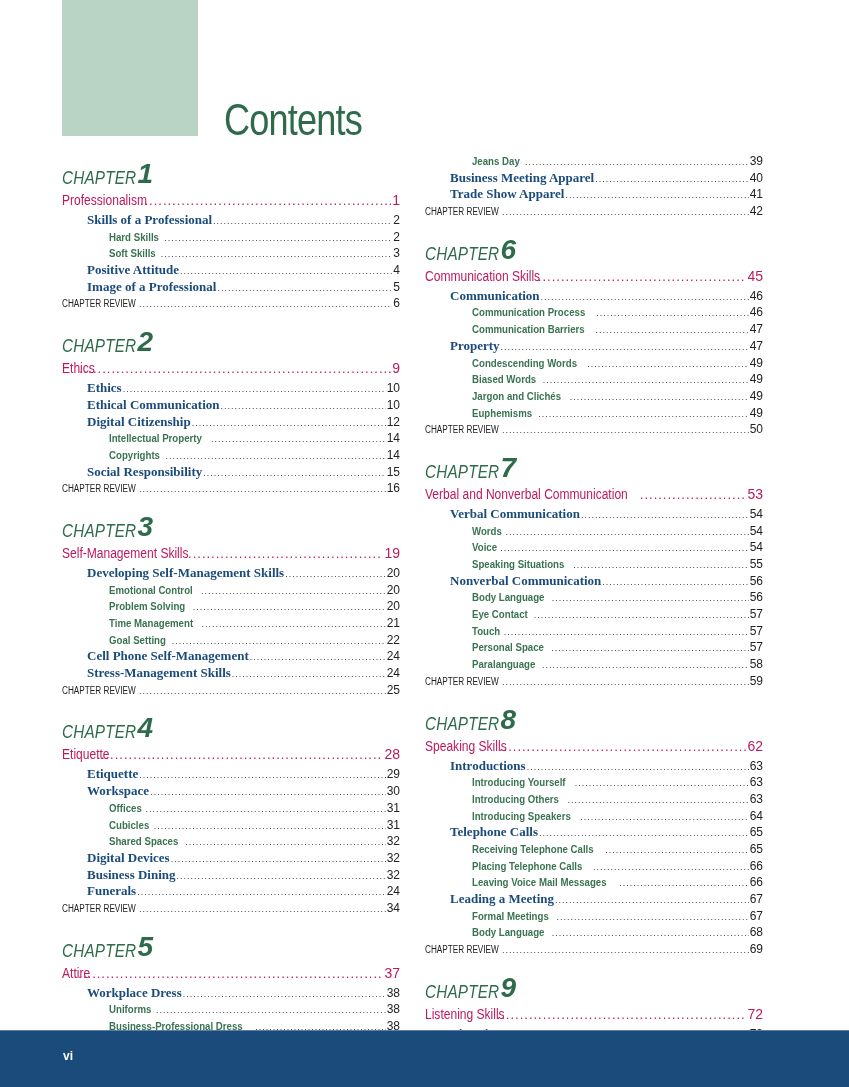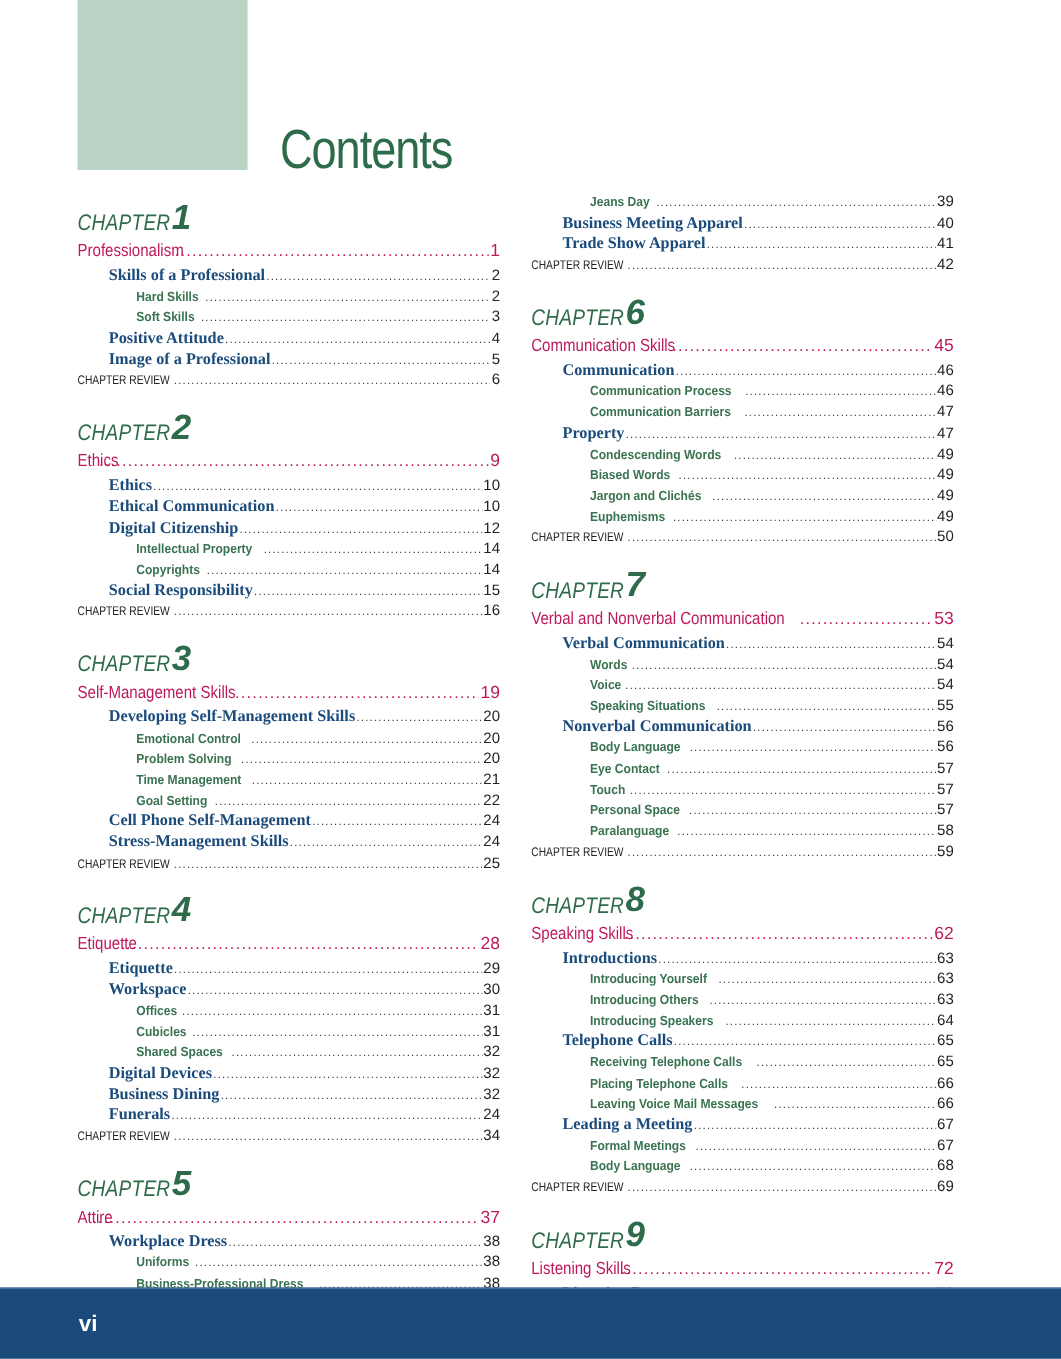--- a/index.html
+++ b/index.html
@@ -23,21 +23,21 @@
   .lvl0 .dots::after { font-size:13px; }
   .lvl1 { font-family:"Liberation Serif", serif; font-weight:bold; font-size:13px; color:#1b4b7a; height:16.7px; line-height:16.7px; padding-left:25px;text-align:right; }
   .lvl1 .dots::after, .lvl2 .dots::after, .rev .dots::after { font-family:"Liberation Sans", sans-serif; font-weight:normal; font-size:9px; color:#333; }
   .lvl1 .page, .lvl2 .page, .rev .page { font-family:"Liberation Sans", sans-serif; font-weight:normal; color:#222; font-size:12px; }
   .lvl2 { font-size:10.5px; font-weight:bold; color:#3a7351; height:16.7px; line-height:16.7px; padding-left:47px; }
   .lvl2 .label { transform:scaleX(0.92); transform-origin:left center; display:inline-block; }
   .rev { font-size:10px; color:#222; height:16.7px; line-height:16.7px; }
   .rev .label { transform:scaleX(0.82); transform-origin:left center; display:inline-block; margin-right:-14px; }
   .gap { height:14px; }
   .footer { position:absolute; left:0; top:1030px; width:849px; height:57px; background:#1b4b7a; border-top:1px solid #5b7fa3; }
-  .folio { position:absolute; left:63px; top:18px; color:#ffffff; font-size:18px; font-weight:bold; }
+  .folio { position:absolute; left:63px; top:18px; color:#ffffff; font-size:12px; font-weight:bold; }
 </style>
 </head>
 <body>
 
 <div class="green-block"></div>
 <h1 class="title" style="margin:0;font-weight:normal;">Contents</h1>
 
 <div class="col left" id="col-left">
     <div class="chapter">
       <div class="ch-head">

